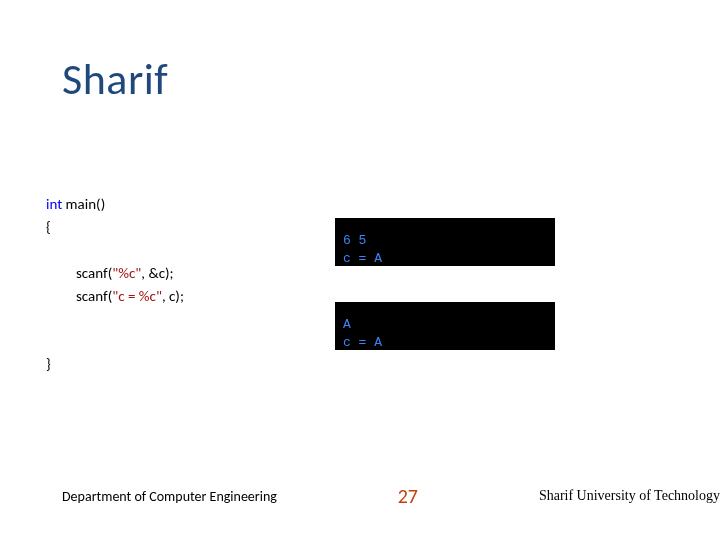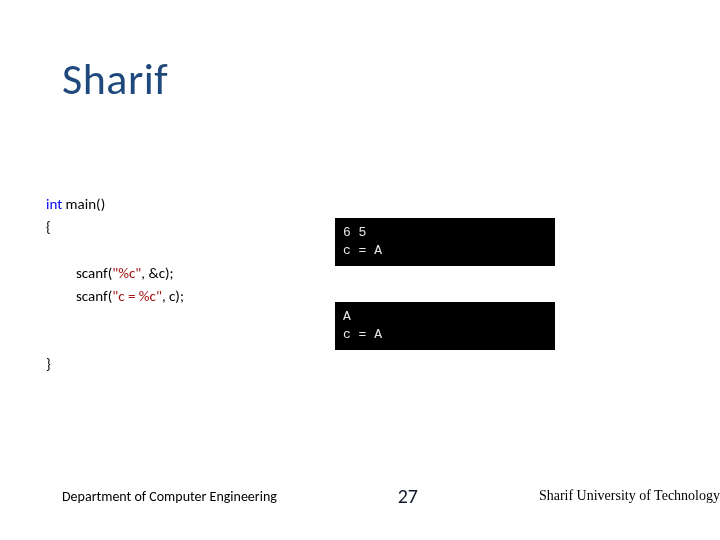--- a/index.html
+++ b/index.html
@@ -33,24 +33,24 @@
   .code-indent {
     margin-left: 30px;
   }
   .kw { color: #0000ff; }
   .str { color: #a31515; }
 
   .console {
     position: absolute;
     left: 335px;
     background: #000;
-    color: #e5e5e5;
+    color: #3b82f6;
     font-family: "Consolas", "Courier New", monospace;
     font-size: 13px;
-    padding: 6px 8px;
+    padding: 14px 8px;
     box-sizing: border-box;
     line-height: 1.35;
   }
   .console1 {
     top: 218px;
     width: 220px;
     height: 48px;
   }
   .console2 {
     top: 302px;
@@ -71,21 +71,21 @@
   .footer .dept {
     font-family: Calibri, "Segoe UI", sans-serif;
     font-size: 14px;
     margin-left: 62px;
     color: #000;
   }
   .footer .pageno {
     font-family: Calibri, "Segoe UI", sans-serif;
     font-size: 20px;
     margin-left: 60px;
-    color: #0f172a;
+    color: #c2410c;
   }
   .footer .sharif {
     font-family: Georgia, "Times New Roman", serif;
     font-size: 14px;
     margin-left: 60px;
     color: #000;
   }
 </style>
 </head>
 <body>

